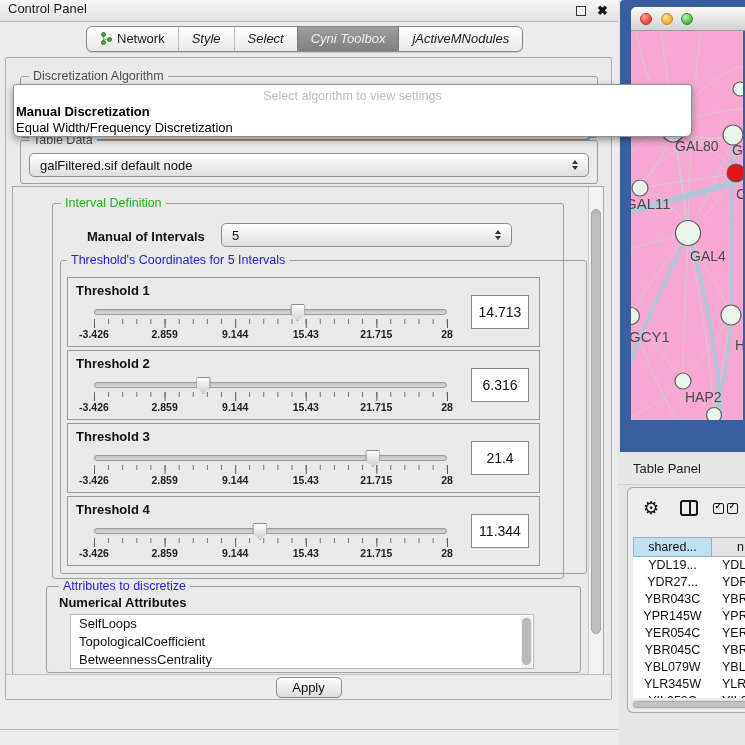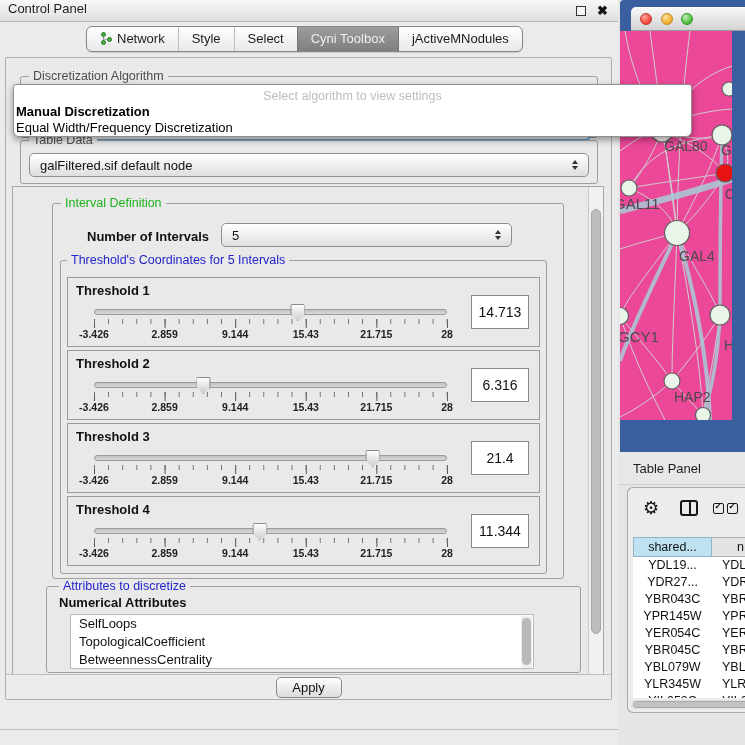--- a/index.html
+++ b/index.html
@@ -12,21 +12,21 @@
   .titlebar { position:absolute; left:0; top:0; width:618px; height:22px;
     background:linear-gradient(#f8f8f8,#e0e0e0); border-bottom:1px solid #b6b6b6; }
   .titlebar .title { position:absolute; left:8px; top:1px; font-size:13px; color:#1d1d1d; }
   .float-btn { position:absolute; right:32px; top:6px; width:10px; height:10px; border:1.6px solid #333; background:#f4f4f4; }
   .close-btn { position:absolute; right:10px; top:3px; font-size:13px; font-weight:bold; color:#111; }
 
   
   .segctl { position:absolute; display:inline-flex; border:1px solid #878787; border-radius:6px;
     overflow:hidden; background:linear-gradient(#fefefe,#e9e9e9); box-shadow:0 1px 1px rgba(0,0,0,.15); }
   .seg { padding:4px 13px 5px; font-size:13px; color:#1c1c1c; white-space:nowrap; display:flex; align-items:center; gap:5px; }
-  .seg + .seg { border-left:1px solid #bdbdbd; }
+  .seg + .seg { border-left:1px solid #bdbdbd;font-style:italic; }
   .seg.selected { background:linear-gradient(#9d9d9d,#7f7f7f); color:#efefef; border-left-color:#787878; }
   .seg.selected + .seg { border-left-color:#787878; }
   .tabbar-ctl { left:86px; top:26px; }
   .net-ico { position:relative; width:12px; height:14px; }
   .net-ico i { position:absolute; background:#9a9a9a; }
   .net-ico i.l1 { left:3px; top:3px; width:1px; height:8px; }
   .net-ico i.l2 { left:3px; top:6px; width:6px; height:1px; transform:rotate(18deg); transform-origin:left; }
   .net-ico b { position:absolute; width:5px; height:5px; border-radius:50%; background:#3fae42; border:1px solid #2c7b2f; }
   .net-ico b.n1 { left:1px; top:0; } .net-ico b.n2 { left:1px; top:8px; } .net-ico b.n3 { left:7px; top:5px; }
 
@@ -64,21 +64,21 @@
   .scrollpanel { position:absolute; left:6px; top:128px; width:592px; height:490px;
     border:1px solid #a8a8a8; background:#e9e9e9; }
   .vscroll { position:absolute; right:0; top:0; bottom:0; width:15px; background:#f1f1f1; border-left:1px solid #c9c9c9; }
   .vscroll .thumb { position:absolute; left:2px; right:2px; top:22px; height:425px; border-radius:7px;
     background:#bdbdbd; border:1px solid #a6a6a6; }
 
   .interval-group { left:39px; top:16px; width:512px; height:376px; }
   .noi-label { position:absolute; left:34px; top:25px; font-size:13px; font-weight:bold; color:#111; }
   .noi-combo { left:168px; top:19px; width:291px; height:24px; }
 
-  .thr-group { position:absolute; left:7px; top:56px; width:487px; height:314px; border:1px solid #9f9f9f; border-radius:3px; }
+  .thr-group { position:absolute; left:7px; top:56px; width:527px; height:314px; border:1px solid #9f9f9f; border-radius:3px; }
   .thr-box { position:absolute; left:6px; width:473px; height:70px; border:1px solid #9a9a9a; background:#e9e9e9; }
   .thr-label { position:absolute; left:8px; top:5px; font-size:13px; font-weight:bold; color:#111; }
   .trackwrap { position:absolute; left:26px; top:27px; width:353px; height:34px; }
   .track { position:absolute; left:0; top:4px; width:353px; height:6px; border-radius:3px;
     background:linear-gradient(#c2c2c2,#d9d9d9); border:1px solid #9b9b9b; }
   .thumb-sl { position:absolute; top:-1px; width:15px; height:17px; transform:translateX(-50%);
     background:linear-gradient(#fdfdfd,#cfcfcf); border:1px solid #8a8a8a;
     clip-path:polygon(50% 100%, 0 62%, 0 10%, 10% 0, 90% 0, 100% 10%, 100% 62%); }
   .ticks-minor { position:absolute; left:0; top:14px; width:354px; height:5px;
     background-image:linear-gradient(90deg,#6d6d6d 1px,transparent 1px); background-size:14.12px 100%; }
@@ -109,21 +109,21 @@
 
   
   .right-pane { position:absolute; left:618px; top:0; width:127px; height:745px; background:#e5e5e5; overflow:hidden; }
   .net-window { position:absolute; left:2px; top:0; width:125px; height:452px; background:var(--frame-blue); border-radius:4px 0 0 0; }
   .net-titlebar { position:absolute; left:11px; top:7px; width:114px; height:24px;
     background:linear-gradient(#fafafa,#d2d2d2); border-radius:5px 0 0 0; border-bottom:1px solid #9a9a9a; }
   .light { position:absolute; top:6px; width:12px; height:12px; border-radius:50%; }
   .light.red { left:9px; background:radial-gradient(circle at 35% 30%, #ffa79e, var(--light-red) 65%); border:1px solid #b93b31; }
   .light.yellow { left:30px; background:radial-gradient(circle at 35% 30%, #ffe2a0, var(--light-yellow) 65%); border:1px solid #c08b22; }
   .light.green { left:50px; background:radial-gradient(circle at 35% 30%, #c0f0b4, var(--light-green) 65%); border:1px solid #35922d; }
-  .net-canvas { position:absolute; left:0; top:31px; width:112px; height:389px; background:#ec4899; }
+  .net-canvas { position:absolute; left:11px; top:31px; width:112px; height:389px; background:#f9a8d4; }
   .net-canvas svg { display:block; }
 
   .tp-label { position:absolute; left:0; top:452px; width:127px; height:33px; background:#e7e7e7; border-bottom:1px solid #cfcfcf; }
   .tp-label span { position:absolute; left:15px; top:9px; font-size:13px; color:#1d1d1d; }
 
   .table-window { position:absolute; left:9px; top:487px; width:125px; height:226px; background:#ececec;
     border:1px solid #a9a9a9; border-radius:6px 0 0 6px; border-right:none; overflow:hidden; }
   .tp-toolbar { position:absolute; left:0; top:0; width:100%; height:48px; }
   .gear { position:absolute; left:15px; top:9px; font-size:18px; color:#161616; }
   .cols-ico { position:absolute; left:52px; top:12px; width:18px; height:16px; border:2px solid #161616; border-radius:3px; }
@@ -208,21 +208,21 @@
               <i class="dn"></i>
             </span>
         </div>
       </div>
 
       <div class="scrollpanel">
 
         <div class="group interval-group">
           <span class="gtitle green">Interval Definition</span>
 
-          <span class="noi-label">Number of Intervals</span>
+          <span class="noi-label">Manual of Intervals</span>
           <div class="combo noi-combo">
             <span class="cv">5</span>
             <span class="spin">
                 <i class="up"></i>
                 <i class="dn"></i>
               </span>
           </div>
 
           <div class="thr-group">
             <span class="gtitle blue" style="top:-8px; left:6px;">Threshold's Coordinates for 5 Intervals</span>

